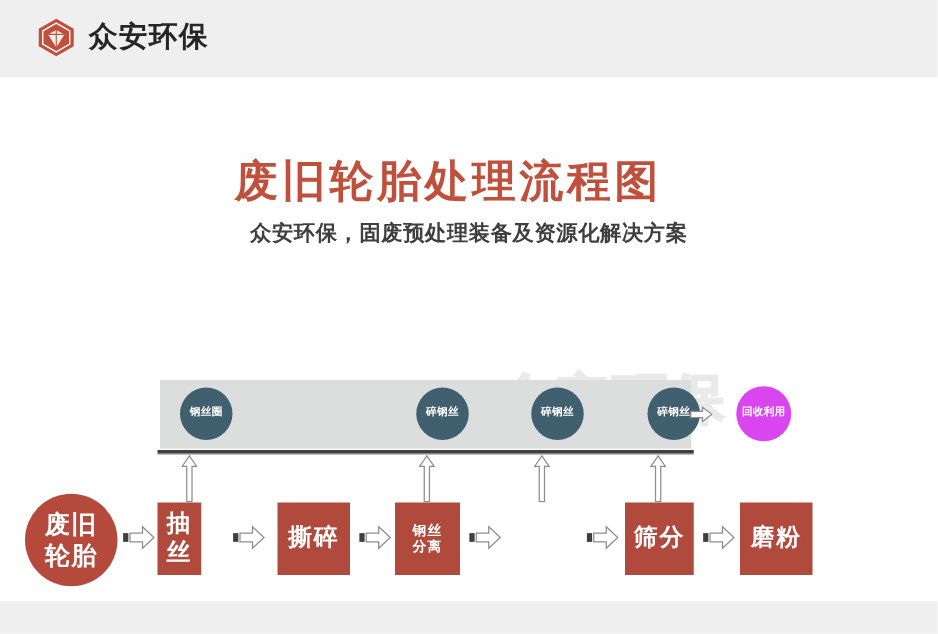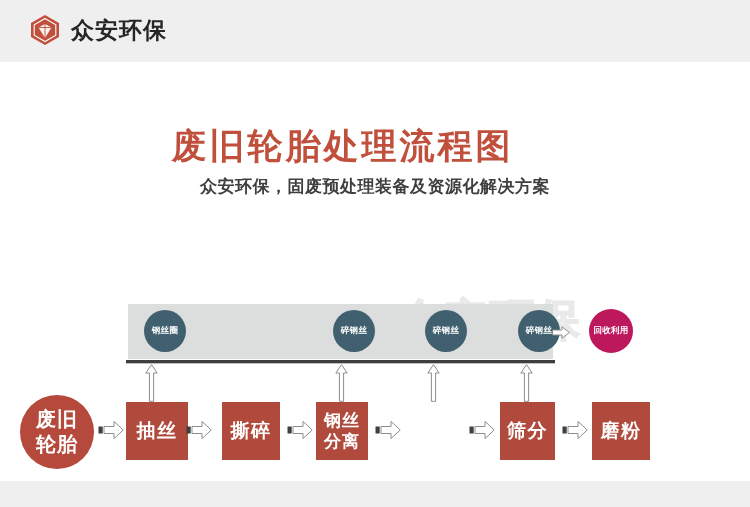--- a/index.html
+++ b/index.html
@@ -84,21 +84,21 @@
     font-size: 10px;
     letter-spacing: 2.6px;
     color: #eeeeee;
     margin-top: 4px;
     white-space: nowrap;
   }
 
   
   #title-main {
     position: absolute;
-    left: 0; top: 66px;
+    left: 16px; top: 66px;
     width: 685px;
     text-align: center;
     font-family: "DejaVu Sans", "Liberation Sans", sans-serif;
     font-size: 35px;
     font-weight: bold;
     letter-spacing: 3px;
     color: #c0503c;
     line-height: 1.05;
   }
   #title-sub {
@@ -151,21 +151,21 @@
     width: 42px; height: 42px;
     top: 248px;
     font-size: 8.5px;
     letter-spacing: 0.3px;
   }
   #recycle-node {
     width: 44px; height: 44px;
     left: 576px; top: 247px;
     font-size: 8.5px;
     letter-spacing: 0.2px;
-    background: #be185d;
+    background: #d946ef;
   }
 
   
   .outline-arrow-right {
     position: absolute;
     width: 18px; height: 13px;
   }
 
   
   .up-arrow {
@@ -201,21 +201,21 @@
     display: flex;
     align-items: center;
     justify-content: center;
     text-align: center;
     font-family: "DejaVu Sans", "Liberation Sans", sans-serif;
     font-weight: bold;
     font-size: 19px;
     letter-spacing: 1.5px;
     line-height: 1.22;
   }
-  .process-box.two-line { font-size: 17px; letter-spacing: 1px; }
+  .process-box.two-line { font-size: 11px; letter-spacing: 1px; }
 
   
   .block-arrow {
     position: absolute;
     top: 358px;
     width: 26px; height: 20px;
   }
 </style>
 </head>
 <body>
@@ -288,21 +288,21 @@
     <span>轮胎</span>
   </div>
 
   <span class="block-arrow" style="left:98px;">
     <svg width="26" height="20" viewBox="0 0 26 20" xmlns="http://www.w3.org/2000/svg">
       <rect x="0.5" y="6.5" width="4.2" height="7" fill="#3f3f3f"></rect>
       <polygon points="6,6.5 16,6.5 16,1.4 25.2,10 16,18.6 16,13.5 6,13.5" fill="#ffffff" stroke="#8d8d8d" stroke-width="1"></polygon>
     </svg>
   </span>
 
-  <div class="process-box" style="left:126px; width:62px;">抽丝</div>
+  <div class="process-box" style="left:126px; width:35px;">抽丝</div>
 
   <span class="block-arrow" style="left:186px;">
     <svg width="26" height="20" viewBox="0 0 26 20" xmlns="http://www.w3.org/2000/svg">
       <rect x="0.5" y="6.5" width="4.2" height="7" fill="#3f3f3f"></rect>
       <polygon points="6,6.5 16,6.5 16,1.4 25.2,10 16,18.6 16,13.5 6,13.5" fill="#ffffff" stroke="#8d8d8d" stroke-width="1"></polygon>
     </svg>
   </span>
 
   <div class="process-box" style="left:222px; width:58px;">撕碎</div>
 

